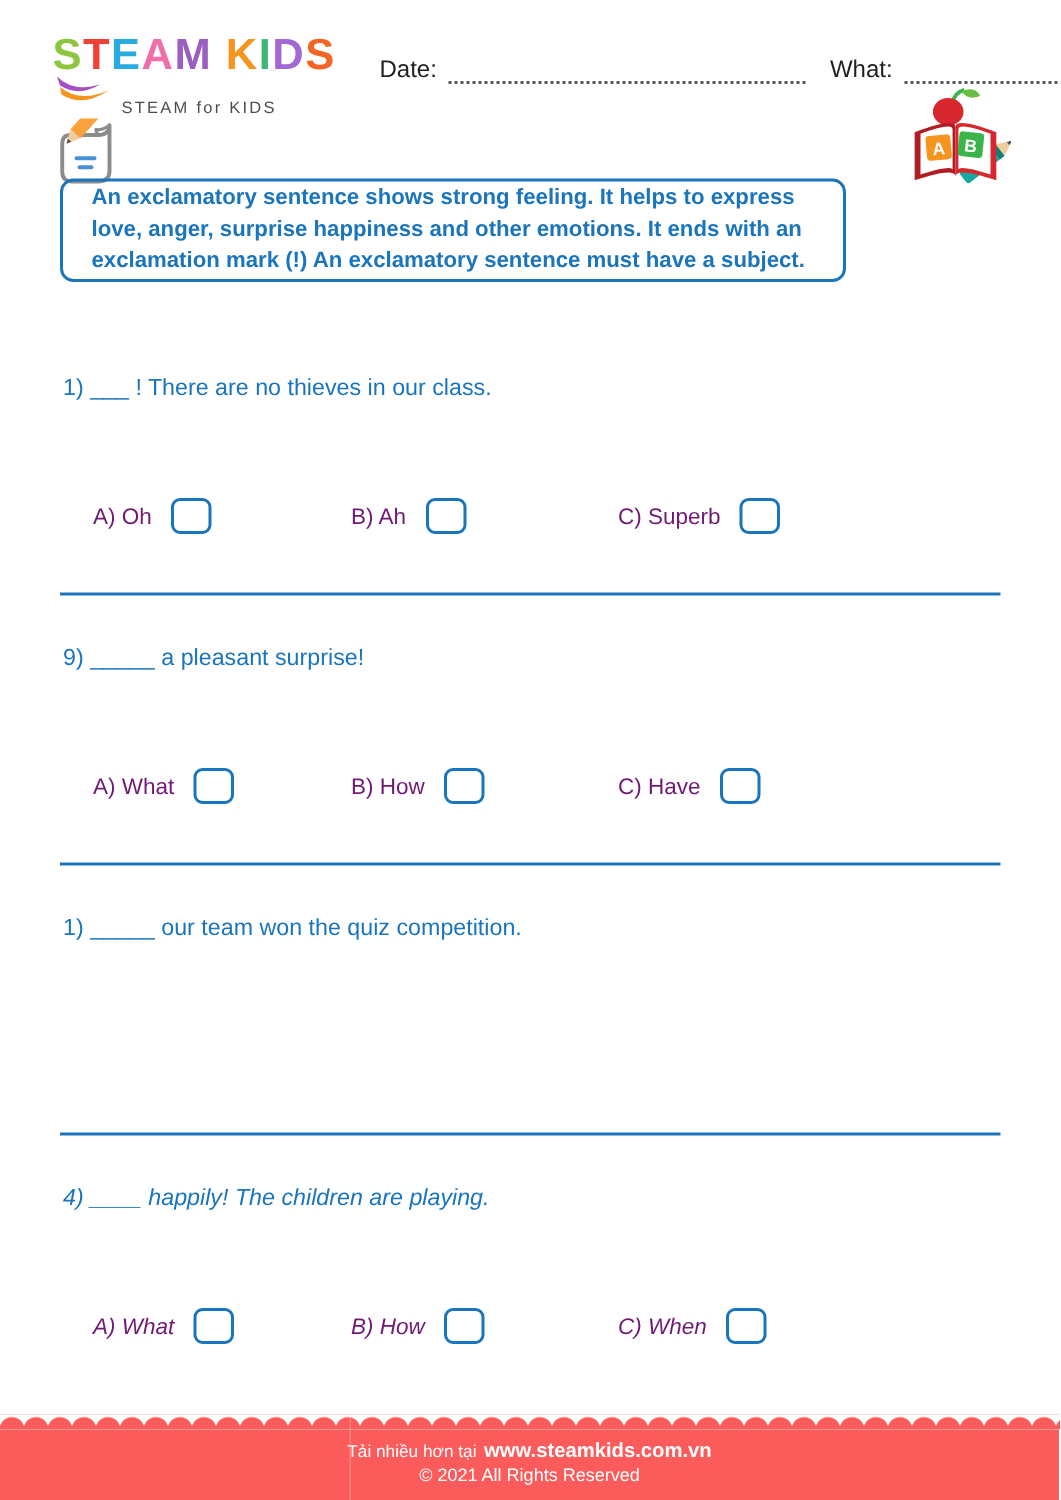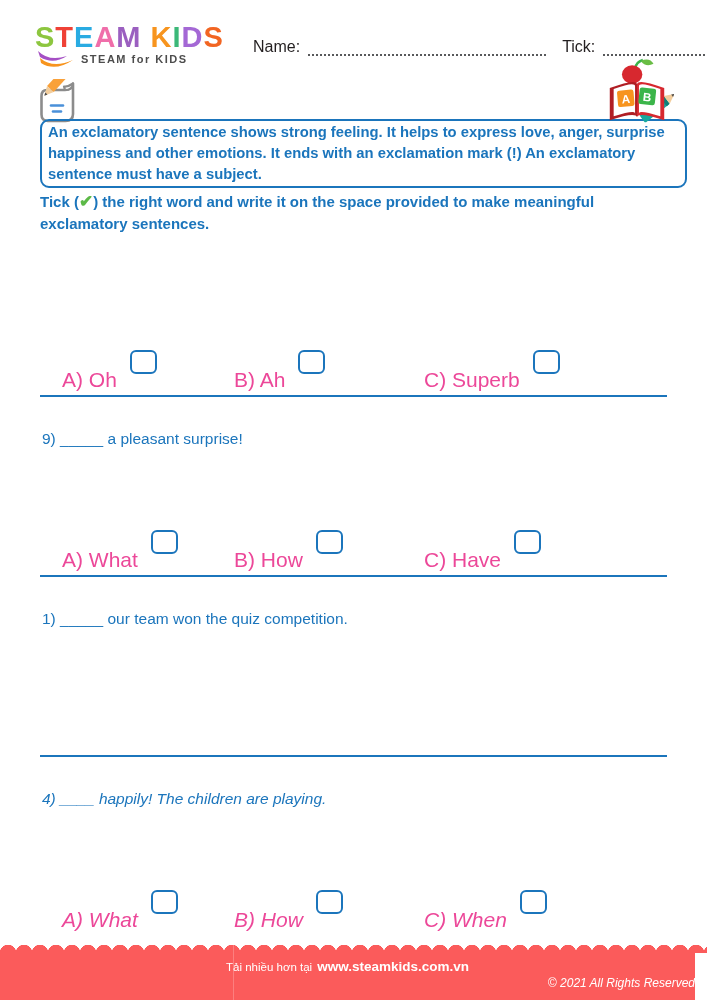--- a/index.html
+++ b/index.html
@@ -6,87 +6,87 @@
   html,body { background:#ffffff; }
   body { font-family:"Liberation Sans", sans-serif; }
   .page { position:relative; width:707px; height:1000px; background:#fff; overflow:hidden; margin:0 auto; }
 
   
   .logo { position:absolute; left:35px; top:22px; }
   .logo-letters { font-weight:800; font-size:29px; letter-spacing:1px; line-height:30px; }
   .logo-letter.gap { margin-left:9px; }
   .logo-sub { display:flex; align-items:flex-start; margin-top:-2px; }
   .swoosh { margin-left:2px; }
-  .tagline { font-size:11px; font-weight:bold; letter-spacing:1.5px; color:#4D4D4D; margin-left:6px; margin-top:3px; }
+  .tagline { font-size:11px; font-weight:normal; letter-spacing:1.5px; color:#4D4D4D; margin-left:6px; margin-top:16px; }
 
   
   .name-date { position:absolute; left:253px; top:38px; display:flex; align-items:flex-end; font-size:16px; color:#231F20; }
   .nd-label { line-height:18px; }
   .dotted { border-bottom:2px dotted #58595B; height:14px; display:inline-block; }
   .dotted.long { width:238px; margin-left:8px; }
   .dotted.short { width:106px; margin-left:8px; }
   .date-label { margin-left:16px; }
 
   
   .title-icon { position:absolute; left:36px; top:79px; }
   .page-title { position:absolute; left:84px; top:86px; font-size:25px; font-weight:bold; color:#ED1C24; letter-spacing:0.4px; }
   .badge-icon { position:absolute; left:600px; top:57px; z-index:3; }
 
   
-  .definition-box { position:absolute; left:40px; top:119px; width:647px; border:2px solid #1B75BC; border-radius:9px;
-    padding:1px 6px; font-size:14.8px; font-weight:bold; color:#1B75BC; line-height:21px; }
+  .definition-box { position:absolute; left:40px; top:119px; width:524px; border:2px solid #1B75BC; border-radius:9px;
+    padding:1px 19px; font-size:14.8px; font-weight:bold; color:#1B75BC; line-height:21px; }
 
   
   .instructions { position:absolute; left:40px; top:191px; width:627px; font-size:15px; font-weight:bold; color:#1B75BC; line-height:22px; }
   .tick { color:#5CB947; font-size:17px; font-weight:bold; }
 
   
   .question { position:absolute; left:40px; width:627px; height:180px; }
   .q1 { top:248px; } .q2 { top:428px; } .q3 { top:608px; } .q4 { top:788px;font-style:italic; }
   .q-text { position:absolute; top:0; left:2px; font-size:15.5px; color:#1B75BC; line-height:22px; }
   .options { position:absolute; top:84px; left:0; right:0; height:26px; }
   .option { position:absolute; display:flex; align-items:center; }
   .option:nth-child(1) { left:22px; }
   .option:nth-child(2) { left:194px; }
-  .option:nth-child(3) { left:384px; }
-  .opt-label { font-size:21px; color:#ec4899; white-space:nowrap;margin-top:36px; }
+  .option:nth-child(3) { left:372px; }
+  .opt-label { font-size:15px; color:#701a75; white-space:nowrap; }
   .checkbox { width:27px; height:24px; border:2px solid #1B75BC; border-radius:6px; margin-left:13px; background:#fff; }
   .divider { position:absolute; top:147px; left:0; width:627px; height:2px; background:#1B75BC; }
 
   
   .scallops { position:absolute; left:0; right:0; bottom:47px; height:10px;
     background-image:radial-gradient(circle at 8px 10px, #FB5B5B 0 8px, rgba(255,255,255,0) 8.5px);
     background-size:16px 10px; background-repeat:repeat-x; }
-  .footer-band { position:absolute; left:0; right:12px; bottom:0; height:47px; background:#FB5B5B; color:#fff; text-align:center; }
+  .footer-band { position:absolute; left:0; right:1px; bottom:0; height:47px; background:#FB5B5B; color:#fff; text-align:center; }
   .fold-line { position:absolute; left:233px; top:-10px; bottom:0; width:1px; background:rgba(255,255,255,0.22); }
   .footer-line1 { margin-top:6px; font-size:11.5px; }
   .footer-url { font-size:13.5px; font-weight:bold; margin-left:5px; }
-  .footer-line2 { font-size:12px; font-style:italic; margin-top:2px;text-align:right; }
+  .footer-line2 { font-size:12px; margin-top:2px; }
 </style>
 </head>
 <body>
 
 <div class="page">
 
   <div class="logo">
     <div class="logo-letters"><span class="logo-letter" style="color: rgb(141, 198, 63);">S</span><span class="logo-letter" style="color: rgb(239, 65, 54);">T</span><span class="logo-letter" style="color: rgb(41, 171, 226);">E</span><span class="logo-letter" style="color: rgb(240, 110, 170);">A</span><span class="logo-letter" style="color: rgb(155, 95, 192);">M</span><span class="logo-letter gap" style="color: rgb(247, 148, 30);">K</span><span class="logo-letter" style="color: rgb(59, 184, 120);">I</span><span class="logo-letter" style="color: rgb(164, 104, 213);">D</span><span class="logo-letter" style="color: rgb(242, 101, 34);">S</span>
     </div>
     <div class="logo-sub">
       <svg class="swoosh" width="38" height="18" viewBox="0 0 38 18">
         <path d="M1 1 Q12 12 30 6 Q16 15 3 7 Z" fill="#A54FC4"></path>
         <path d="M3 8 Q16 19 36 10 Q18 22 4 13 Z" fill="#F7941E"></path>
       </svg>
       <span class="tagline">STEAM for KIDS</span>
     </div>
   </div>
 
   <div class="name-date">
-    <span class="nd-label">Name:</span>
+    <span class="nd-label">Date:</span>
     <span class="dotted long"></span>
-    <span class="nd-label date-label">Tick:</span>
+    <span class="nd-label date-label">What:</span>
     <span class="dotted short"></span>
   </div>
 
   <svg class="title-icon" width="44" height="46" viewBox="0 0 44 46">
     <path d="M11 11 H29 Q36.5 11 37 4.5 L37 35 Q37 42 29.5 42 H12 Q5.5 42 5.5 35.5 V17 Q5.5 11 11 11 Z" fill="#ffffff" stroke="#8C8C8C" stroke-width="2.6" stroke-linejoin="round"></path>
     <path d="M29 11 Q36.5 11 37 4.5 Q32 8 28 7.5 Z" fill="#ffffff" stroke="#8C8C8C" stroke-width="2.2" stroke-linejoin="round"></path>
     <line x1="15" y1="26.5" x2="27" y2="26.5" stroke="#4A90D9" stroke-width="2.6" stroke-linecap="round"></line>
     <line x1="17" y1="32.5" x2="25" y2="32.5" stroke="#4A90D9" stroke-width="2.6" stroke-linecap="round"></line>
     <g transform="rotate(42 12 12)">
       <rect x="8" y="-16" width="9" height="5" fill="#F287B0"></rect>
@@ -115,23 +115,23 @@
       <text x="26.5" y="47.5" text-anchor="middle" font-family="Liberation Sans, sans-serif" font-size="12" font-weight="bold" fill="#ffffff">A</text>
     </g>
     <g transform="rotate(6 48 41)">
       <rect x="40" y="32" width="17" height="17" rx="2.5" fill="#3BB54A"></rect>
       <text x="48.5" y="45.5" text-anchor="middle" font-family="Liberation Sans, sans-serif" font-size="12" font-weight="bold" fill="#ffffff">B</text>
     </g>
   </svg>
 
   <div class="definition-box">An exclamatory sentence shows strong feeling. It helps to express love, anger, surprise happiness and other emotions. It ends with an exclamation mark (!) An exclamatory sentence must have a subject.</div>
 
-  <p class="instructions"><span>Tick (</span><span class="tick">✔</span><span>) the right word and write it on the space provided to make meaningful exclamatory sentences.</span></p>
 
   <section class="question q1">
+    <p class="q-text">1) ___ ! There are no thieves in our class.</p>
     <div class="options">
       <div class="option">
         <span class="opt-label">A) Oh</span>
         <span class="checkbox"></span>
       </div>
       <div class="option">
         <span class="opt-label">B) Ah</span>
         <span class="checkbox"></span>
       </div>
       <div class="option">

